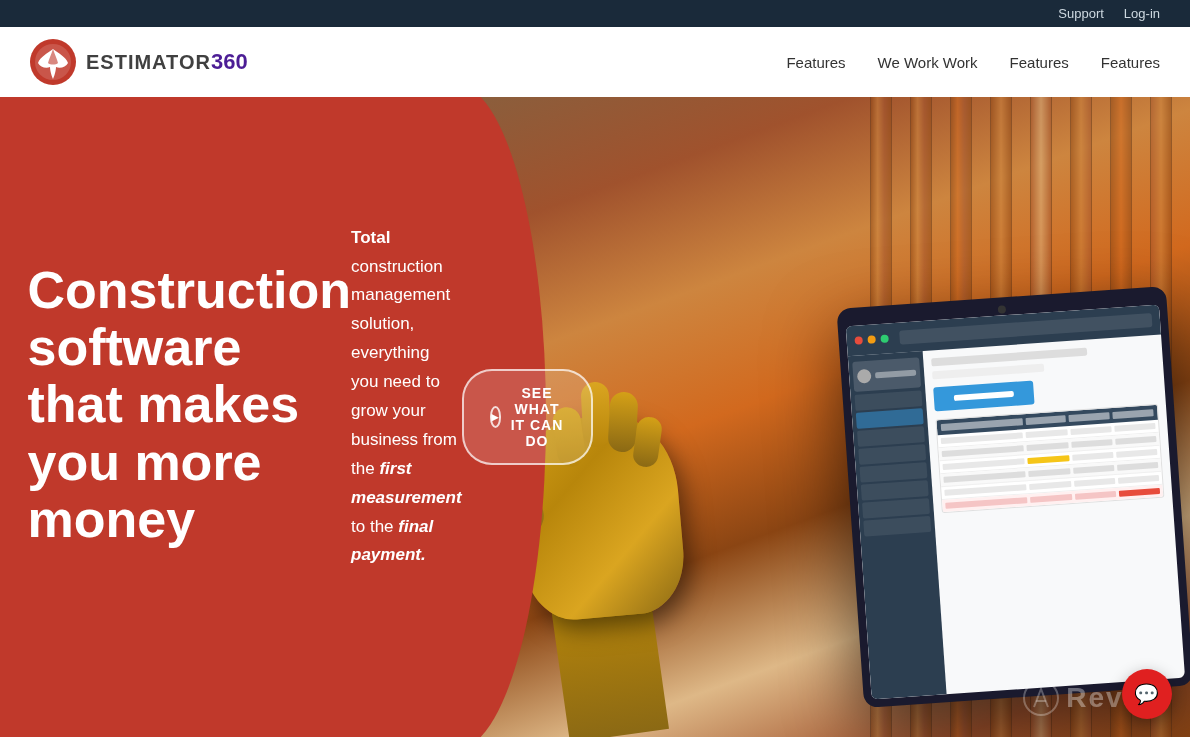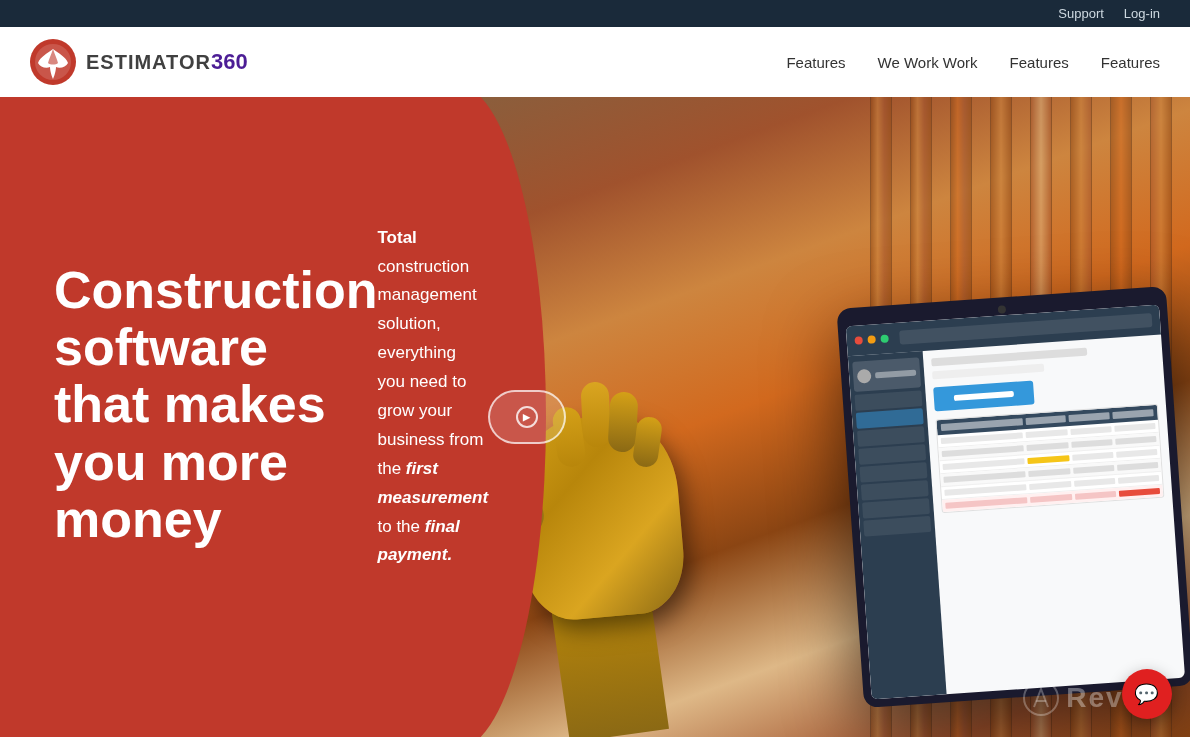--- a/index.html
+++ b/index.html
@@ -361,20 +361,21 @@
   </div>
 
   <div class="hero-left">
     <h1 class="hero-title">Construction software that makes you more money</h1>
     <p class="hero-subtitle">
       <span class="bold">Total</span><span> construction management solution, everything you need to grow your business from the </span><span class="italic-bold">first measurement</span><span> to the </span><span class="italic-bold">final payment.</span>
     </p>
     <div class="hero-buttons">
       <button class="btn-watch">
         <span class="play-icon-circle">▶</span>
+        <span>SEE WHAT IT CAN DO</span>
       </button>
     </div>
   </div>
 
   <div class="revain-watermark">
     <svg width="38" height="38" viewBox="0 0 38 38">
       <circle cx="19" cy="19" r="17" fill="none" stroke="rgba(255,255,255,0.4)" stroke-width="2"></circle>
       <path d="M12 28 L19 10 L26 28" stroke="rgba(255,255,255,0.4)" stroke-width="2" fill="none"></path>
       <path d="M14 22 L24 22" stroke="rgba(255,255,255,0.4)" stroke-width="2"></path>
     </svg>

